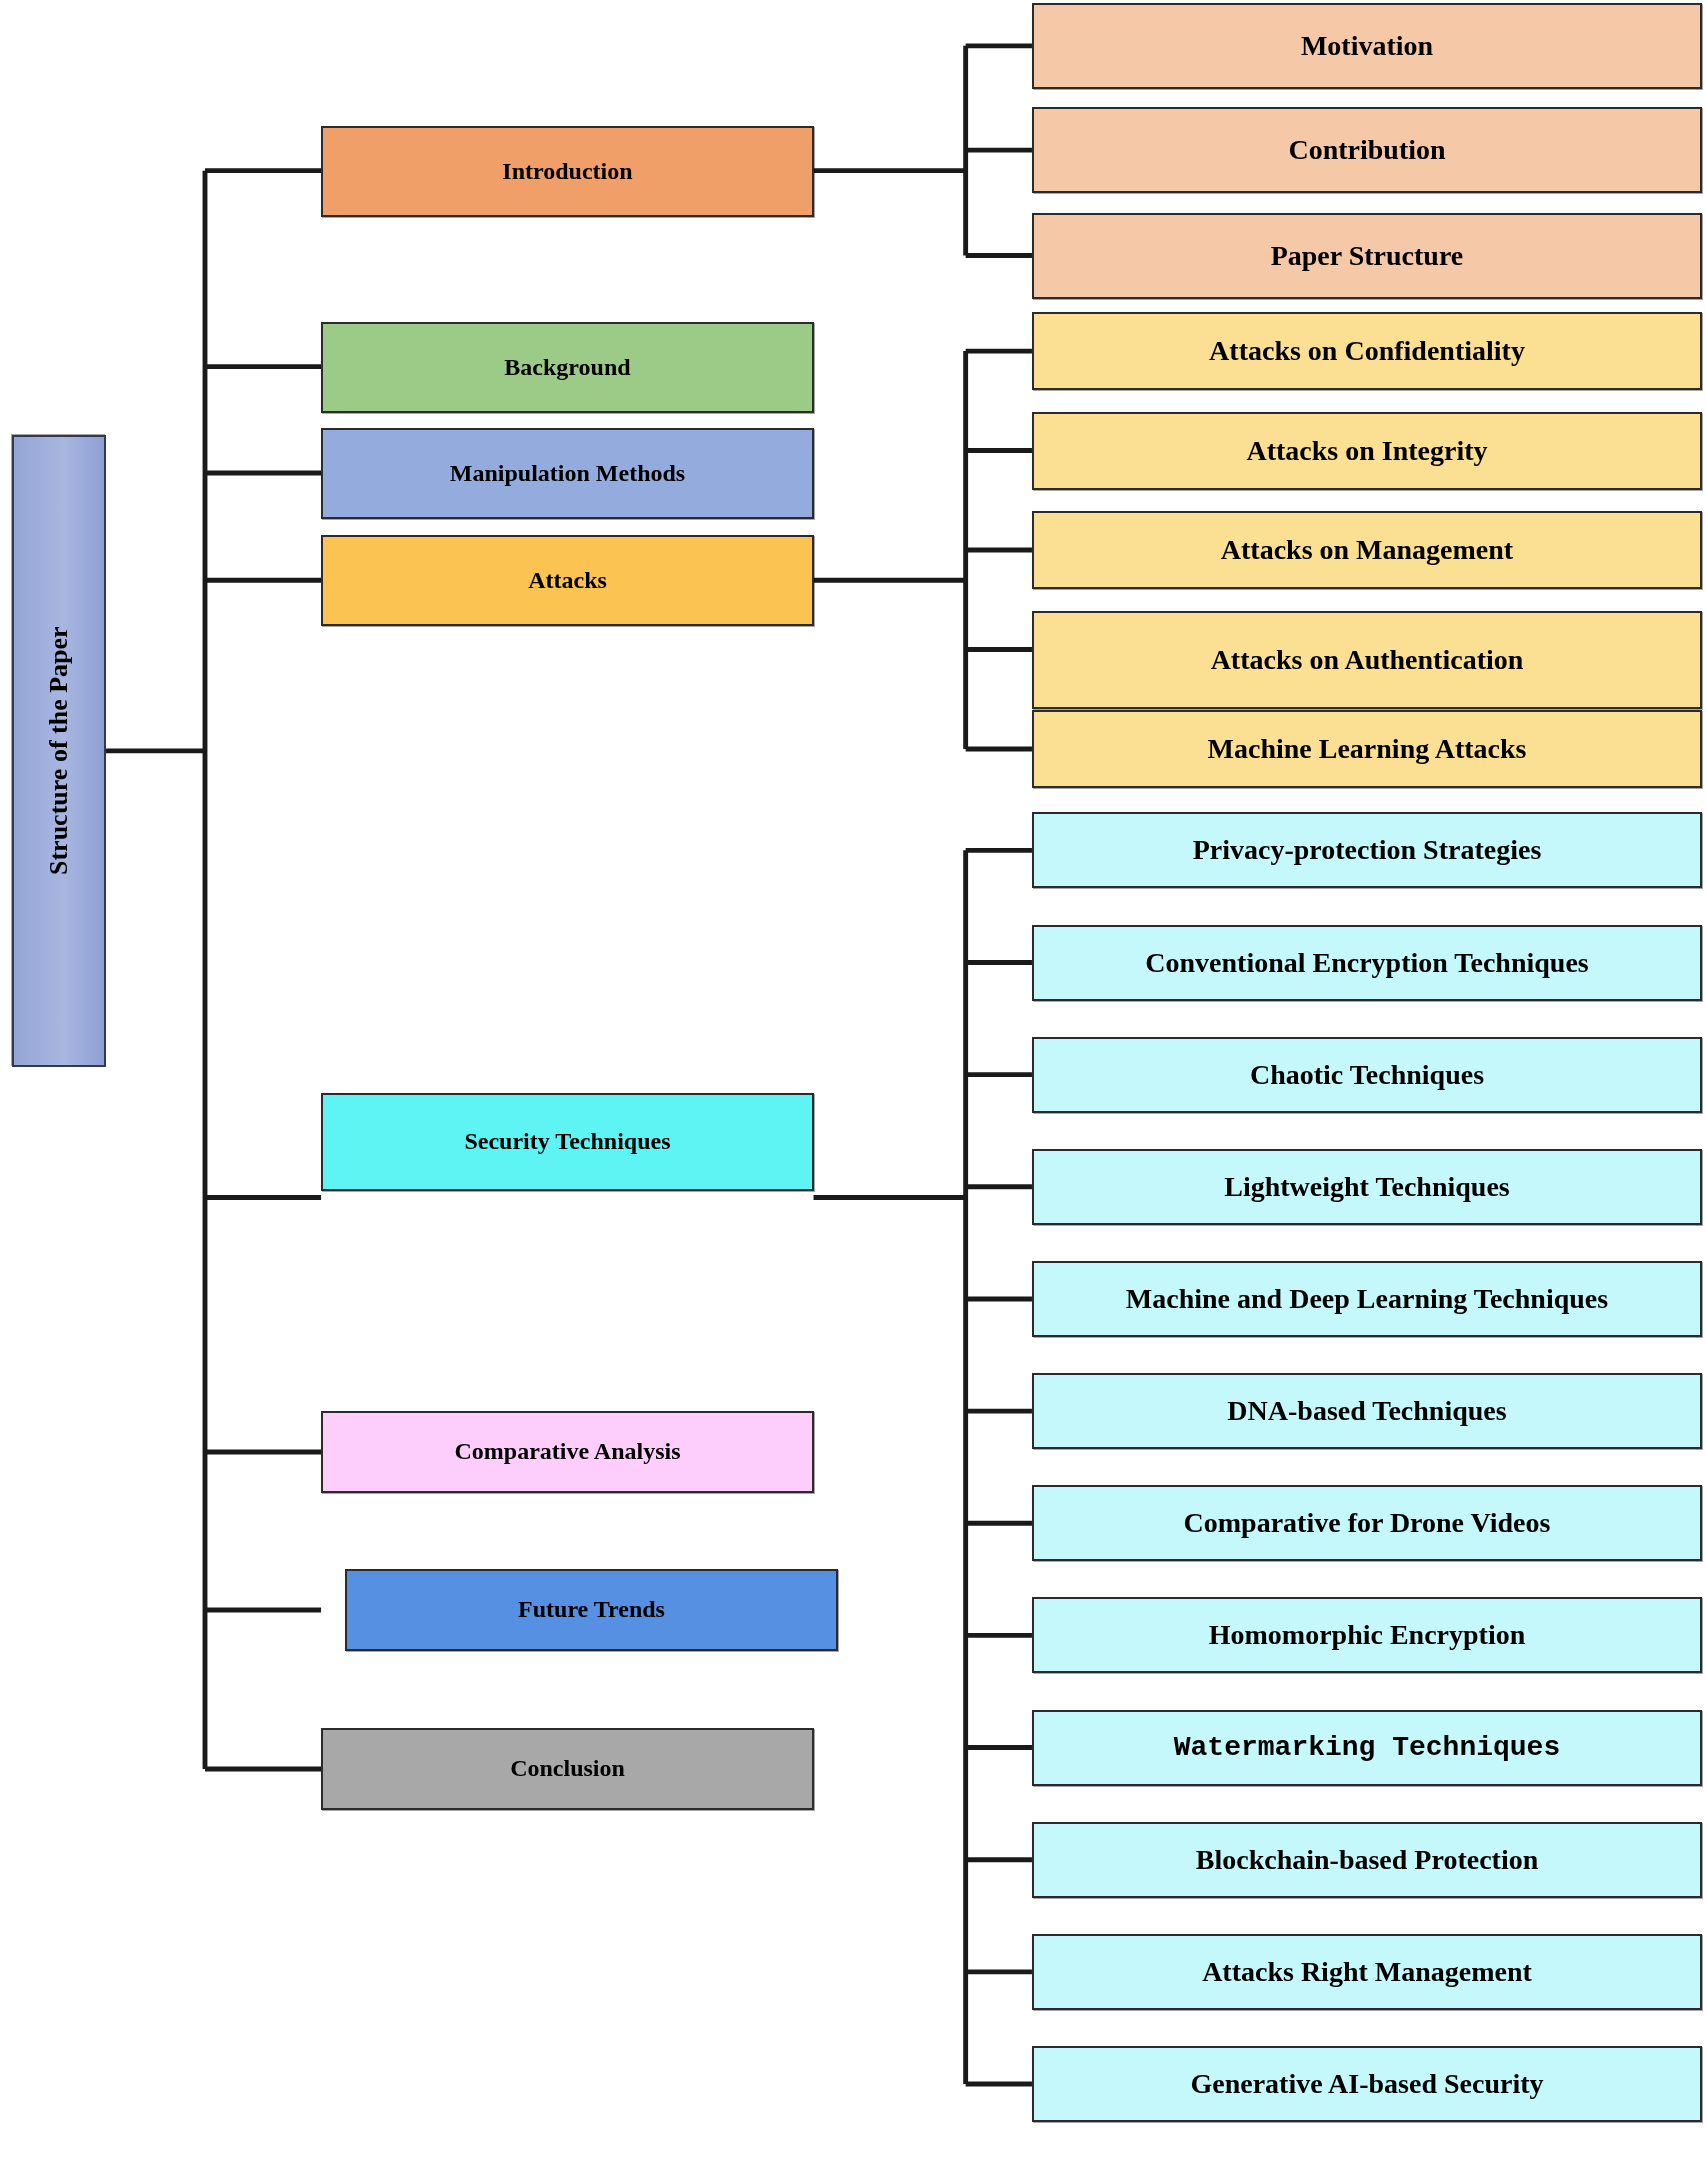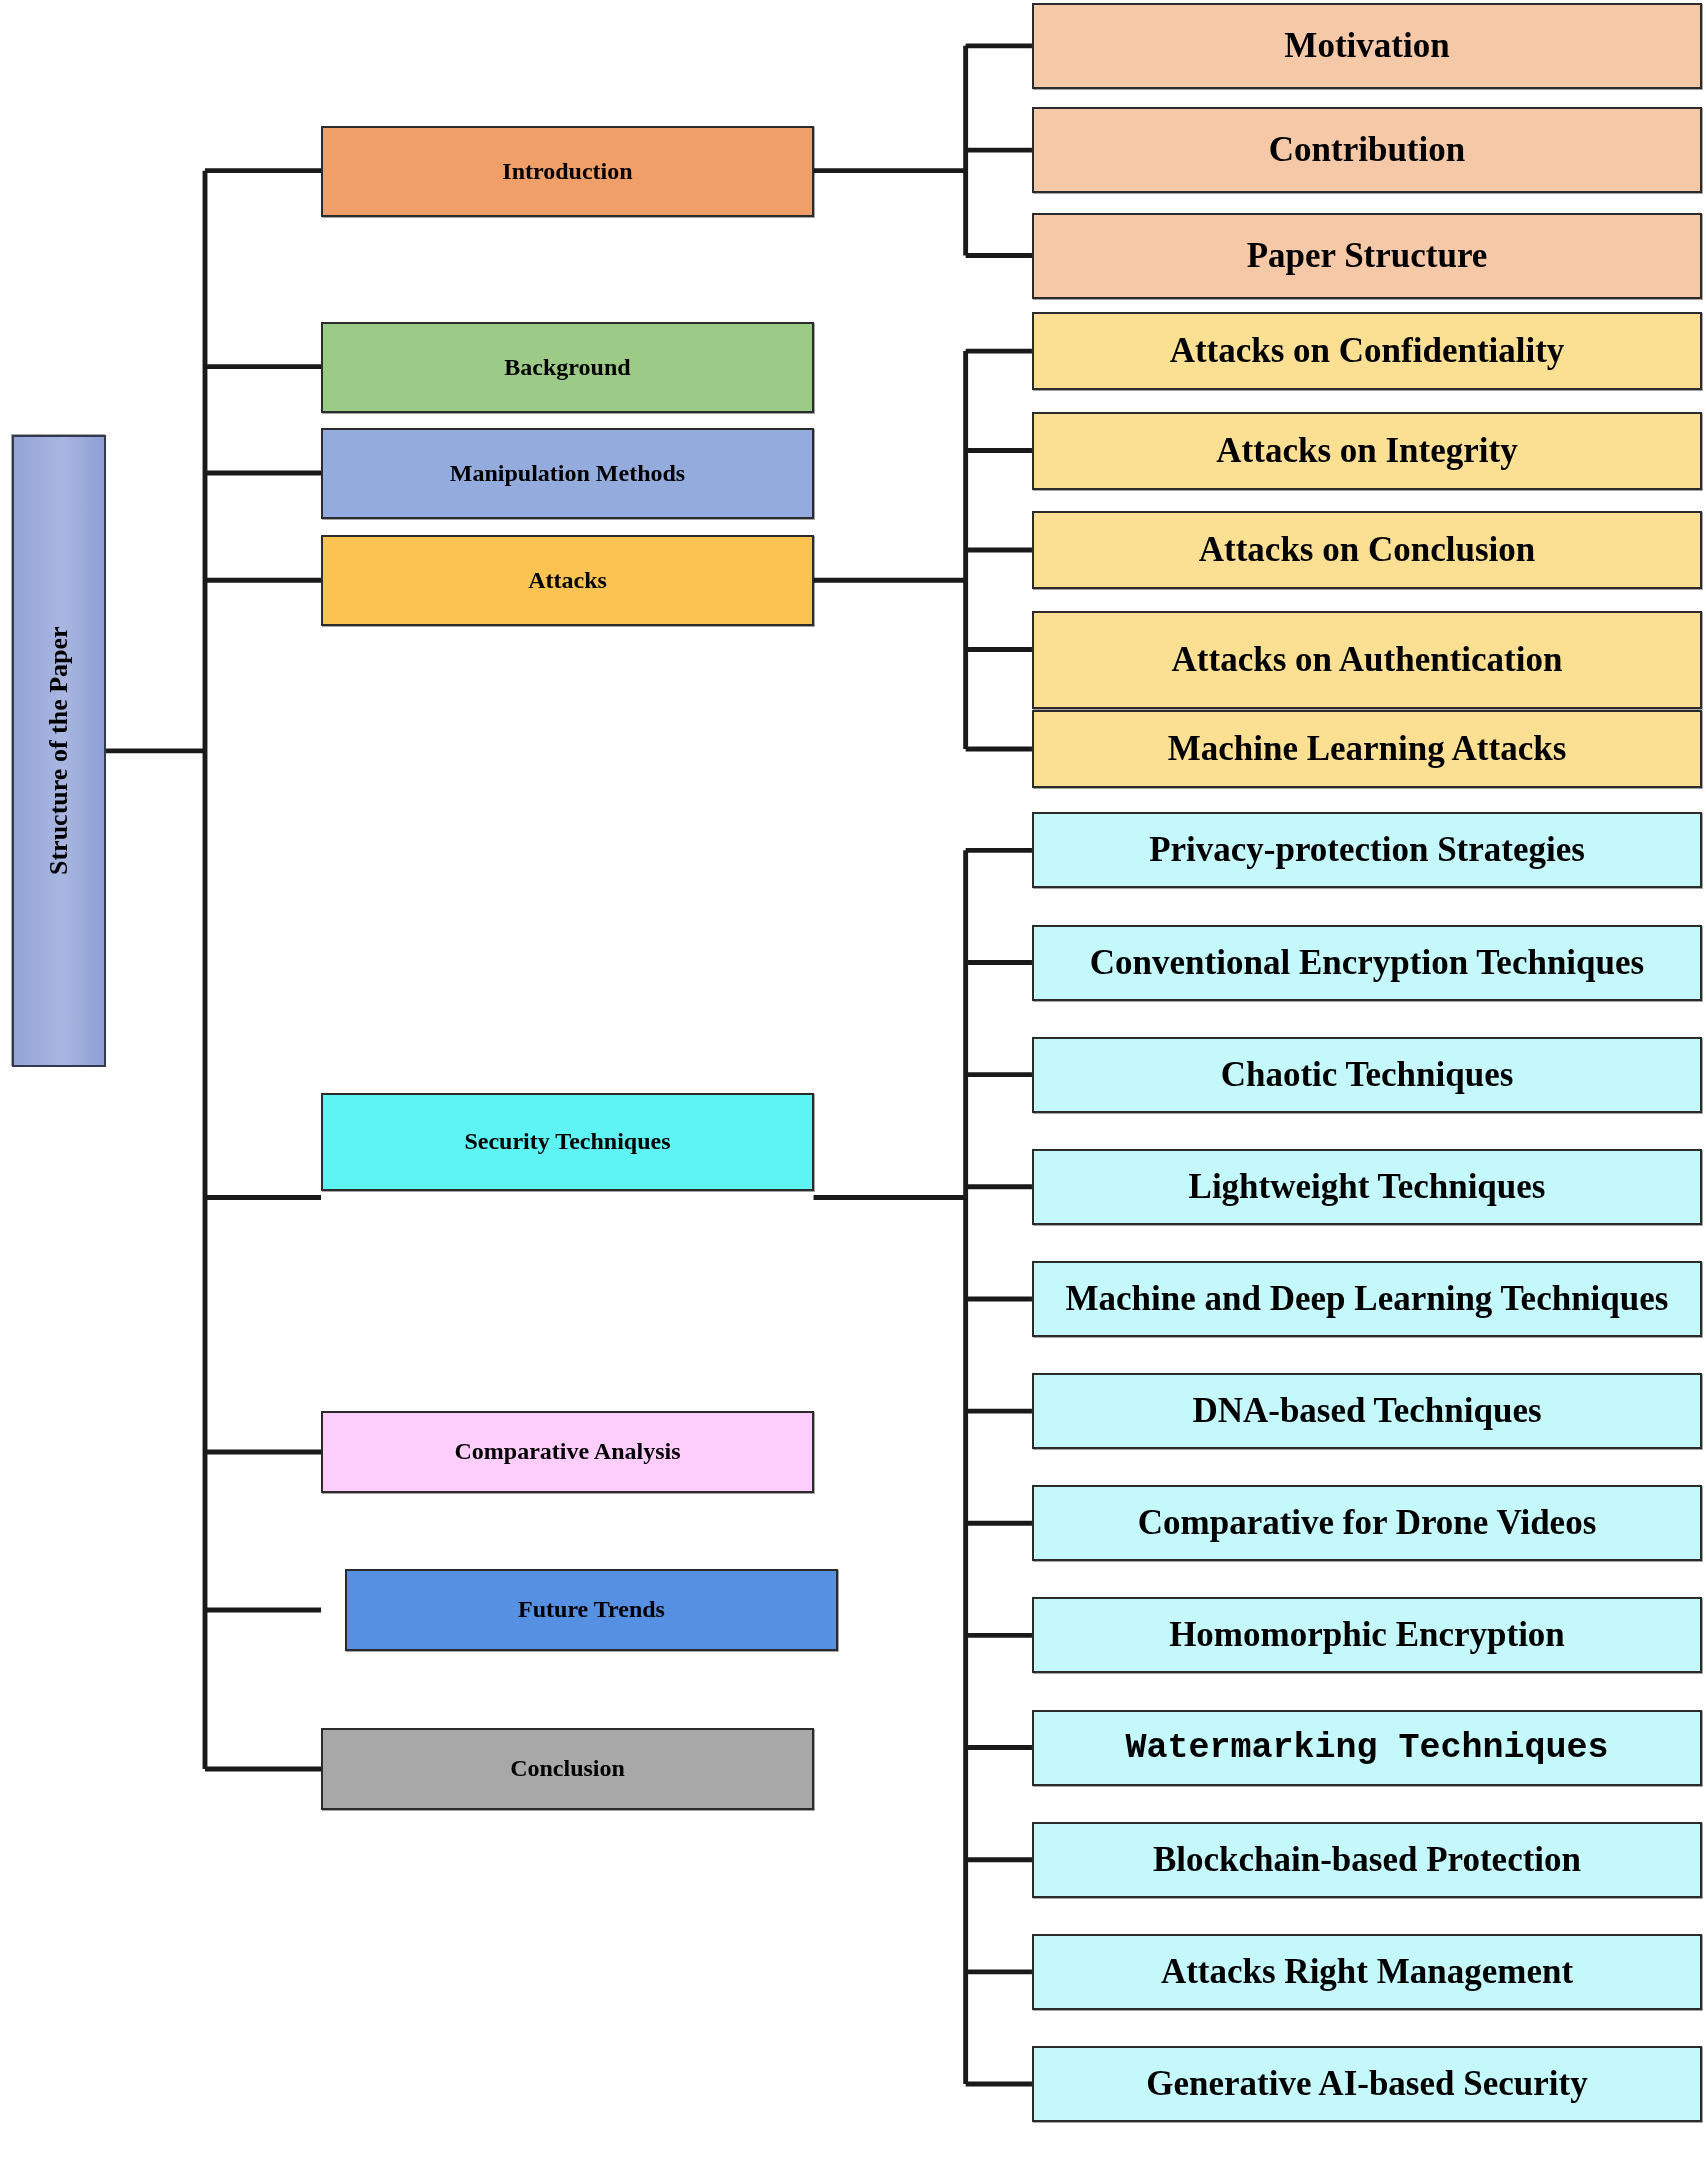--- a/index.html
+++ b/index.html
@@ -48,21 +48,21 @@
   #node-root {
     writing-mode: vertical-rl;
     transform: rotate(180deg);
     font-size: 26px;
     background: linear-gradient(to right, #8e9fd4 0%, #a8b6e0 45%, #94a5d6 100%);
     border-color: #32384d;
   }
   
   .lvl1 { font-size: 24px; }
   
-  .lvl2 { font-size: 35px; }
+  .lvl2 { font-size: 28px; }
 </style>
 </head>
 <body>
 
 <div id="diagram-root">
 
   <svg class="connectors" viewBox="0 0 1750 2217">
     <g stroke="#1a1a1a" stroke-width="5" fill="none" stroke-linecap="butt">
 
       <line x1="108" y1="770" x2="210" y2="770"></line>
@@ -154,21 +154,21 @@
     <span class="node-label">Paper Structure</span>
   </div>
 
   <div class="node lvl2" style="left: 1032px; top: 312px; width: 670px; height: 78px; background: rgb(251, 223, 146);">
     <span class="node-label">Attacks on Confidentiality</span>
   </div>
   <div class="node lvl2" style="left: 1032px; top: 412px; width: 670px; height: 78px; background: rgb(251, 223, 146);">
     <span class="node-label">Attacks on Integrity</span>
   </div>
   <div class="node lvl2" style="left: 1032px; top: 511px; width: 670px; height: 78px; background: rgb(251, 223, 146);">
-    <span class="node-label">Attacks on Conclusion</span>
+    <span class="node-label">Attacks on Management</span>
   </div>
   <div class="node lvl2" style="left: 1032px; top: 611px; width: 670px; height: 98px; background: rgb(251, 223, 146);">
     <span class="node-label">Attacks on Authentication</span>
   </div>
   <div class="node lvl2" style="left: 1032px; top: 710px; width: 670px; height: 78px; background: rgb(251, 223, 146);">
     <span class="node-label">Machine Learning Attacks</span>
   </div>
 
   <div class="node lvl2" style="left: 1032px; top: 812px; width: 670px; height: 76px; background: rgb(197, 248, 251);">
     <span class="node-label">Privacy-protection Strategies</span>

